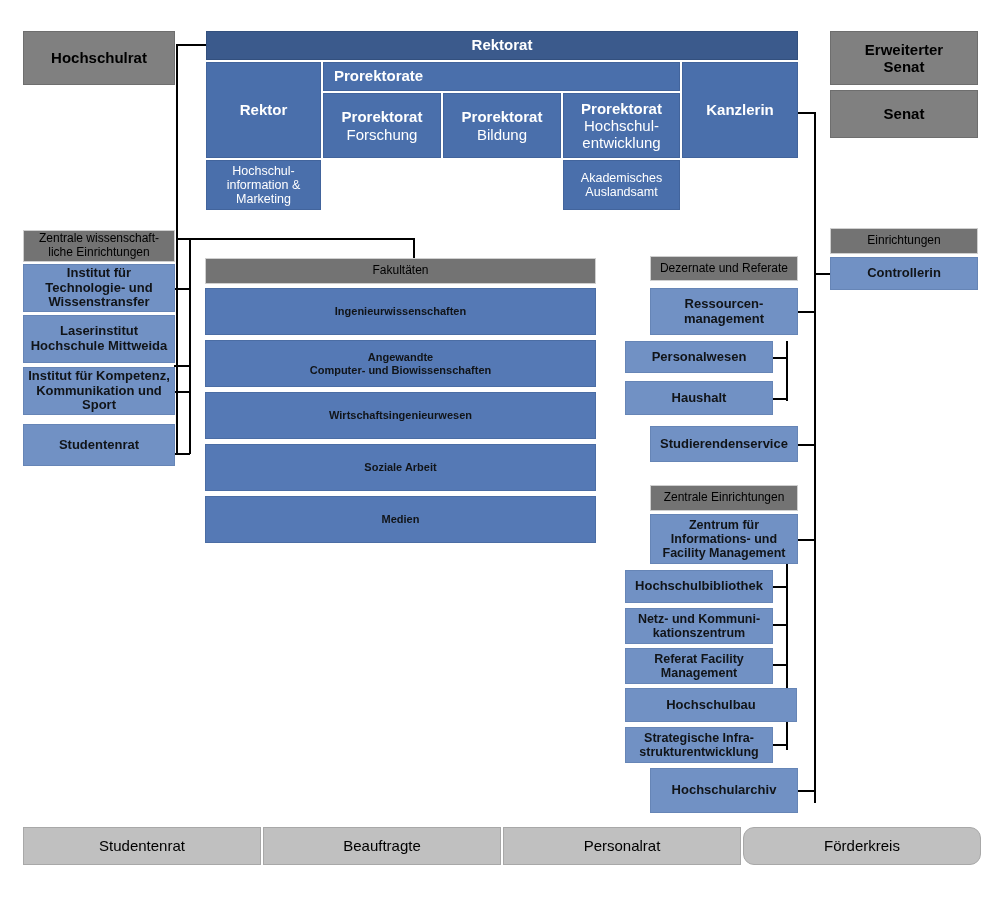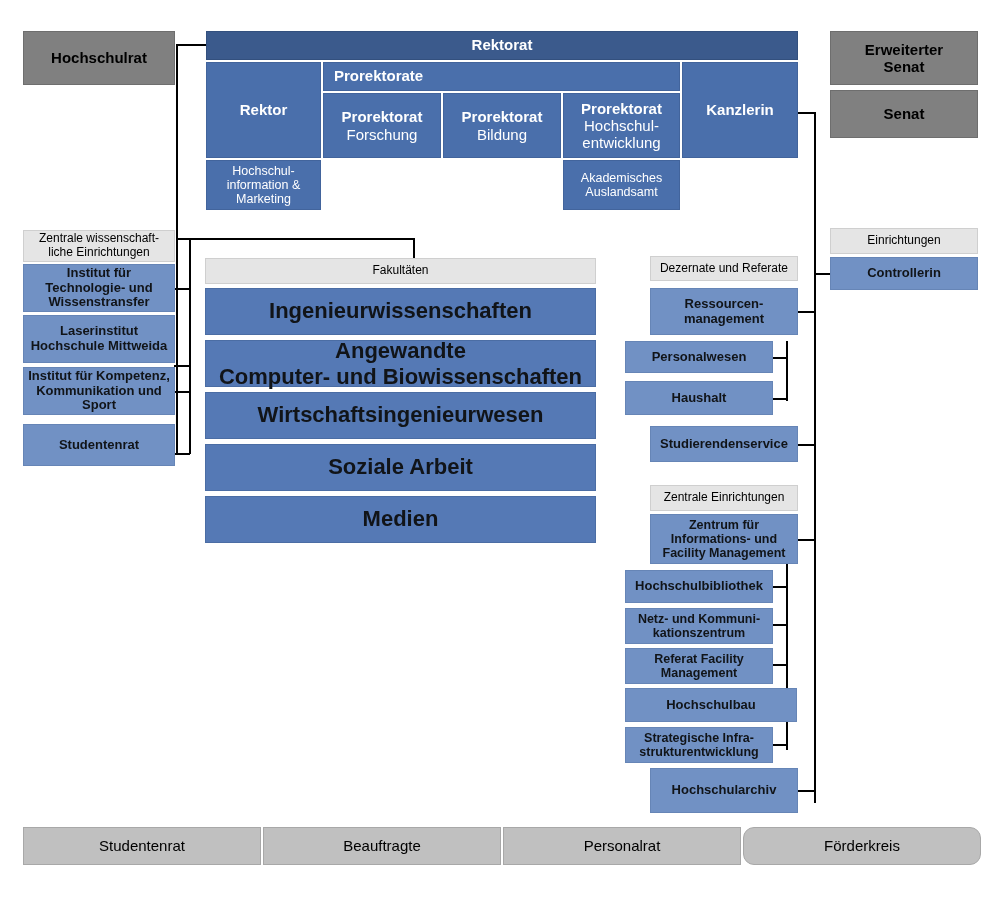--- a/index.html
+++ b/index.html
@@ -35,21 +35,21 @@
     font-size:15px;
   }
   .grey-mid{
     background:#c0c0c0;
     border:1px solid #a8a8a8;
     color:#000000;
     font-weight:normal;
     font-size:15px;
   }
   .grey-light{
-    background:#e5e5e5;
+    background:#737373;
     border:1px solid #cfcfcf;
     color:#000000;
     font-weight:normal;
     font-size:12px;
   }
   .blue-dark{
     background:#3b5a8c;
     border:1px solid #33507e;
     color:#ffffff;
     font-weight:bold;
@@ -67,21 +67,21 @@
     border:1px solid #42649c;
     color:#ffffff;
     font-weight:normal;
     font-size:12.5px;
   }
   .blue-fac{
     background:#5579b5;
     border:1px solid #4b6da4;
     color:#111418;
     font-weight:bold;
-    font-size:22px;
+    font-size:11px;
   }
   .blue-unit{
     background:#7191c4;
     border:1px solid #6685b6;
     color:#111418;
     font-weight:bold;
     font-size:13px;
   }
   .blue-unit-sm{
     background:#7191c4;

